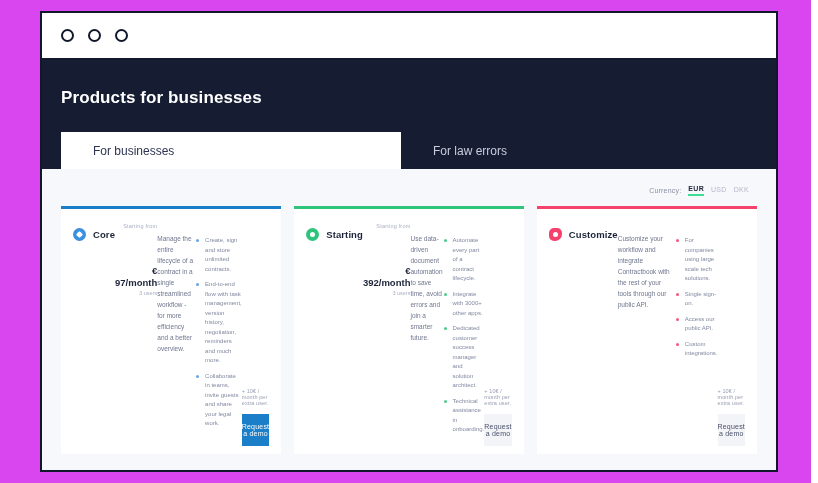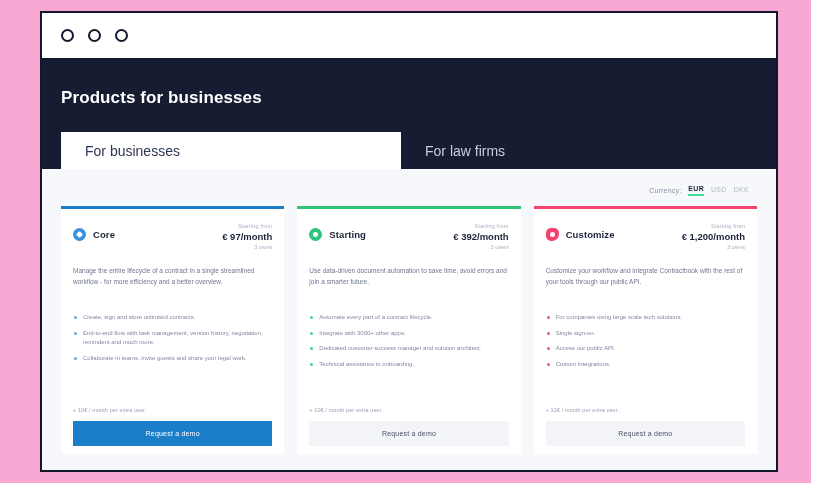--- a/index.html
+++ b/index.html
@@ -10,21 +10,21 @@
   body {
     width: 818px;
     height: 483px;
     font-family: "Liberation Sans", sans-serif;
     overflow: hidden;
   }
   .screen {
     position: relative;
     width: 811px;
     height: 483px;
-    background: #f9a8d4;
+    background: #d946ef;
   }
   .browser-window {
     position: absolute;
     left: 40px;
     top: 11px;
     width: 738px;
     height: 461px;
     background: #ffffff;
     border: 2px solid #12182b;
     box-sizing: border-box;
@@ -78,22 +78,22 @@
     right: 0;
     bottom: 0;
     display: flex;
     align-items: flex-end;
     height: 37px;
   }
   .tab {
     height: 37px;
     display: flex;
     align-items: center;
-    padding: 0 24px;
-    font-size: 14px;
+    padding: 0 32px;
+    font-size: 12px;
     color: #c8cddd;
     box-sizing: border-box;
     min-width: 340px;
   }
   .tab.active {
     background: #ffffff;
     color: #2c3category;
     color: #2d3553;
     font-weight: normal;
   }
@@ -141,21 +141,21 @@
     flex-direction: column;
     min-height: 248px;
   }
   .card-top-bar {
     height: 3px;
     width: 100%;
   }
   .card-inner {
     padding: 11px 12px 8px 12px;
     display: flex;
-    flex-direction: column;
+    flex-direction: row;
     flex: 1 1 auto;
     justify-content: flex-end;
   }
   .card-head {
     display: flex;
     align-items: flex-start;
     justify-content: space-between;
   }
   .name-wrap {
     display: flex;
@@ -201,20 +201,21 @@
     font-size: 5.5px;
     color: #aab0c2;
     letter-spacing: 0.2px;
     line-height: 9px;
   }
   .price {
     font-size: 9.5px;
     font-weight: bold;
     color: #1d2439;
     line-height: 12px;
+    margin-top: 34px;
   }
   .users {
     font-size: 5.5px;
     color: #aab0c2;
     line-height: 9px;
   }
   .desc {
     font-size: 6.5px;
     color: #6f7governance;
     color: #70778f;
@@ -291,21 +292,21 @@
 
     <div class="page">
 
       <div class="hero">
         <h1 class="hero-title">Products for businesses</h1>
         <div class="tabs">
           <div class="tab active">
             <span>For businesses</span>
           </div>
           <div class="tab">
-            <span>For law firms</span>
+            <span>For law errors</span>
           </div>
         </div>
       </div>
 
       <div class="content">
 
         <div class="currency-row">
           <span class="currency-label">Currency:</span>
           <span class="cur-opt active">EUR</span>
           <span class="cur-opt">USD</span>
@@ -391,25 +392,20 @@
           </div>
 
           <div class="card">
             <div class="card-top-bar" style="background:#f5426c"></div>
             <div class="card-inner">
               <div class="card-head">
                 <div class="name-wrap">
                   <span class="plan-icon icon-integrate"></span>
                   <span class="plan-name">Customize</span>
                 </div>
-                <div class="price-wrap">
-                  <div class="starting-from">Starting from</div>
-                  <div class="price">€ 1,200/month</div>
-                  <div class="users">3 users</div>
-                </div>
               </div>
               <div class="desc">Customize your workflow and integrate Contractbook with the rest of your tools through our public API.</div>
               <ul class="features">
                 <li class="feature">
                   <span class="bullet bullet-integrate"></span>
                   <span>For companies using large scale tech solutions.</span>
                 </li>
                 <li class="feature">
                   <span class="bullet bullet-integrate"></span>
                   <span>Single sign-on.</span>

